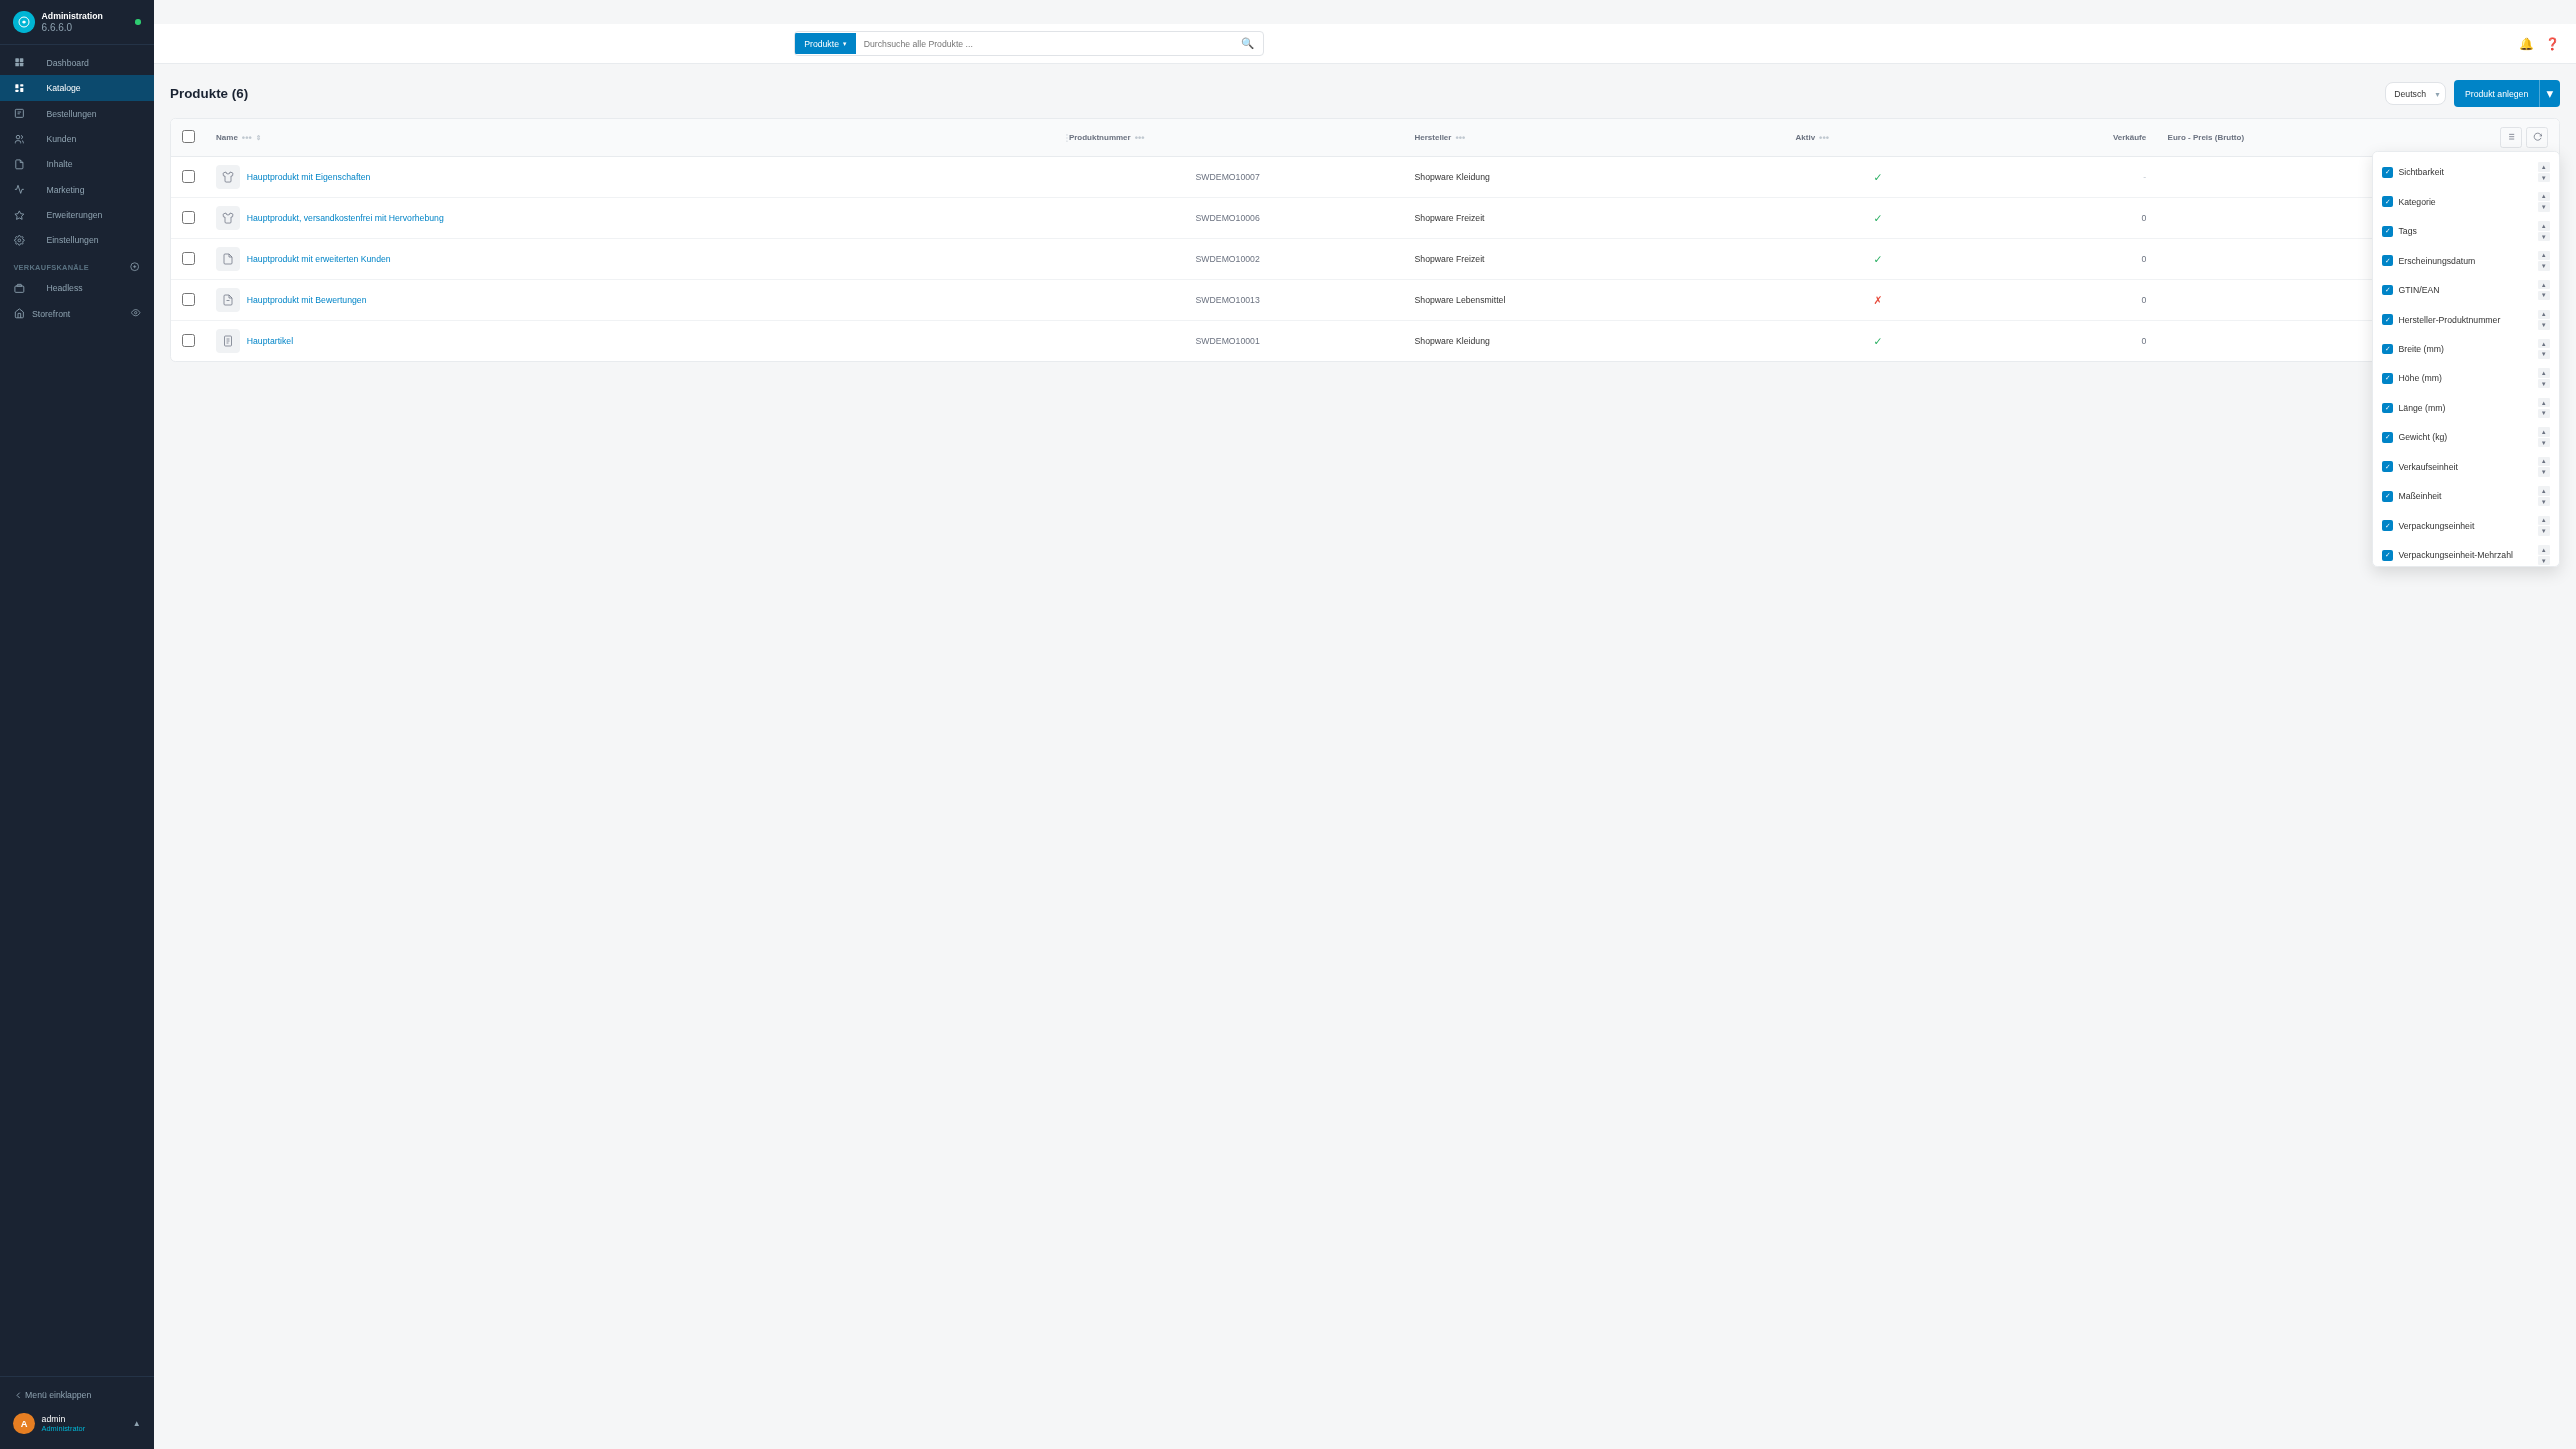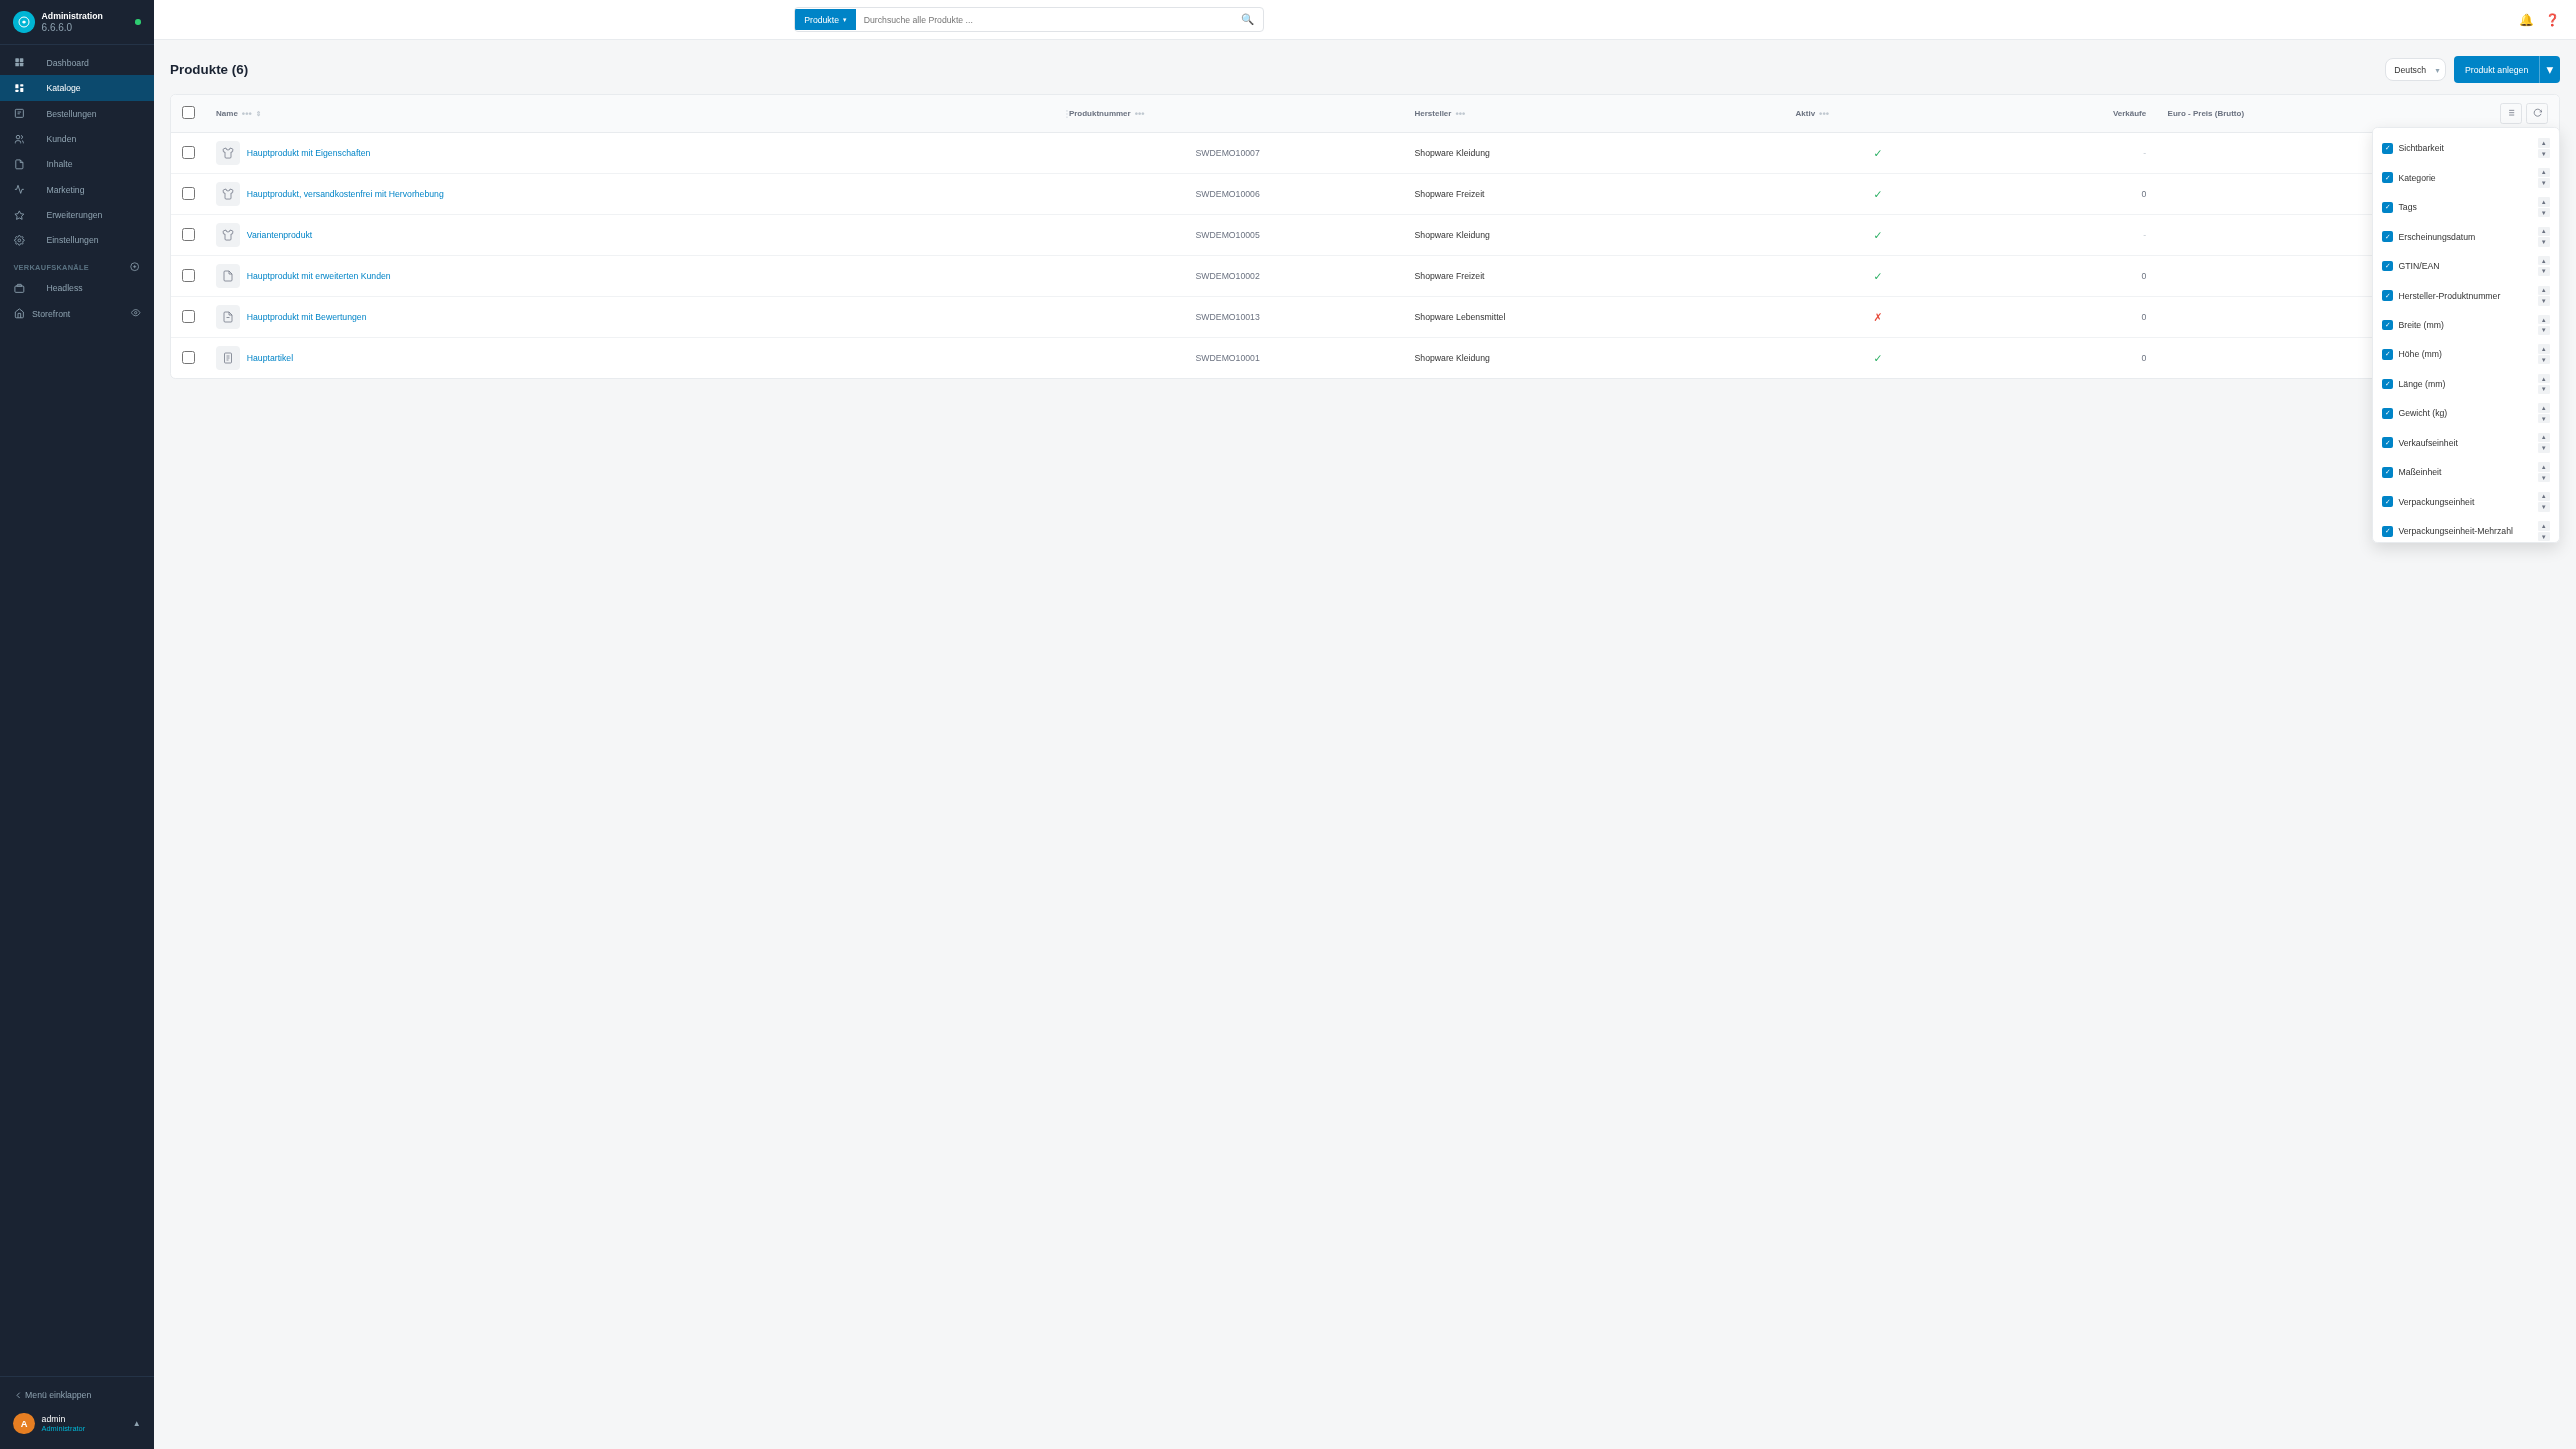--- a/index.html
+++ b/index.html
@@ -26,21 +26,21 @@
 
     .sidebar-footer { padding: 8px 13.4px; border-top: 0.7px solid #243347; }
     .menu-collapse { display: flex; align-items: center; gap: 1px; padding: 5.4px 0; cursor: pointer; color: #8fa3b1; font-size: 8.7px; }
     .user-info { display: flex; align-items: center; gap: 6.7px; padding: 6.7px 0; }
     .user-avatar { width: 21.5px; height: 21.5px; background: #e67e22; border-radius: 50%; display: flex; align-items: center; justify-content: center; color: white; font-weight: bold; font-size: 9.4px; flex-shrink: 0; }
     .user-name { color: white; font-size: 8.7px; font-weight: 500; }
     .user-role { font-size: 7.4px; color: #00b5d4; }
     .user-chevron { margin-left: auto; color: #8fa3b1; font-size: 8px; }
 
     
-    .main { flex: 1; display: flex; flex-direction: column; overflow: hidden; }
+    .main { flex: 1; display: flex; flex-direction: column; overflow: hidden; margin-top: 24px; }
 
     
     .topbar { background: white; padding: 6.7px 16px; display: flex; align-items: center; gap: 8px; border-bottom: 0.7px solid #e8ebee; flex-shrink: 0; }
     .search-bar { flex: 1; display: flex; align-items: center; background: white; border: 0.7px solid #e0e3e7; border-radius: 4px; overflow: hidden; max-width: 470px; margin: 0 auto; }
     .search-dropdown-btn { background: #0084c7; color: white; border: none; padding: 5.4px 9.4px; font-size: 8.7px; font-weight: 500; display: flex; align-items: center; gap: 4px; cursor: pointer; white-space: nowrap; }
     .search-dropdown-btn .caret { font-size: 6.7px; }
     .search-input { flex: 1; border: none; outline: none; padding: 5.4px 8px; font-size: 8.7px; color: #333; background: transparent; }
     .search-icon-btn { padding: 5.4px 8px; color: #8fa3b1; cursor: pointer; font-size: 10.7px; }
     .topbar-actions { display: flex; align-items: center; gap: 10.7px; margin-left: auto; color: #8fa3b1; }
     .topbar-icon { font-size: 12px; cursor: pointer; }
@@ -392,41 +392,20 @@
     <td></td>
   </tr>
             <tr>
     <td class="checkbox-col">
       <input type="checkbox" style="">
     </td>
     <td>
       <div class="product-name-cell">
         <div class="product-icon">
                     <svg width="12" height="12" viewBox="0 0 24 24" fill="none" stroke="#6b7280" stroke-width="1.5">
-                      <path d="M20.38 3.46L16 2a4 4 0 01-8 0L3.62 3.46a2 2 0 00-1.34 2.23l.58 3.57a1 1 0 00.99.86H6v10c0 1.1.9 2 2 2h8a2 2 0 002-2V10h2.15a1 1 0 00.99-.86l.58-3.57a2 2 0 00-1.34-2.23z"></path>
-                    </svg>
-                  </div>
-        <span class="product-name">Variantenprodukt</span>
-      </div>
-    </td>
-    <td style="text-align:center; color:#6b7280;">SWDEMO10005</td>
-    <td>Shopware Kleidung</td>
-    <td style="text-align:center;"><span class="check-green">✓</span></td>
-    <td style="text-align:right;"><span class="dash">-</span></td>
-    <td></td>
-    <td></td>
-  </tr>
-            <tr>
-    <td class="checkbox-col">
-      <input type="checkbox" style="">
-    </td>
-    <td>
-      <div class="product-name-cell">
-        <div class="product-icon">
-                    <svg width="12" height="12" viewBox="0 0 24 24" fill="none" stroke="#6b7280" stroke-width="1.5">
                       <path d="M14 2H6a2 2 0 00-2 2v16a2 2 0 002 2h12a2 2 0 002-2V8z"></path>
                       <polyline points="14 2 14 8 20 8"></polyline>
                     </svg>
                   </div>
         <span class="product-name">Hauptprodukt mit erweiterten Kunden</span>
       </div>
     </td>
     <td style="text-align:center; color:#6b7280;">SWDEMO10002</td>
     <td>Shopware Freizeit</td>
     <td style="text-align:center;"><span class="check-green">✓</span></td>

